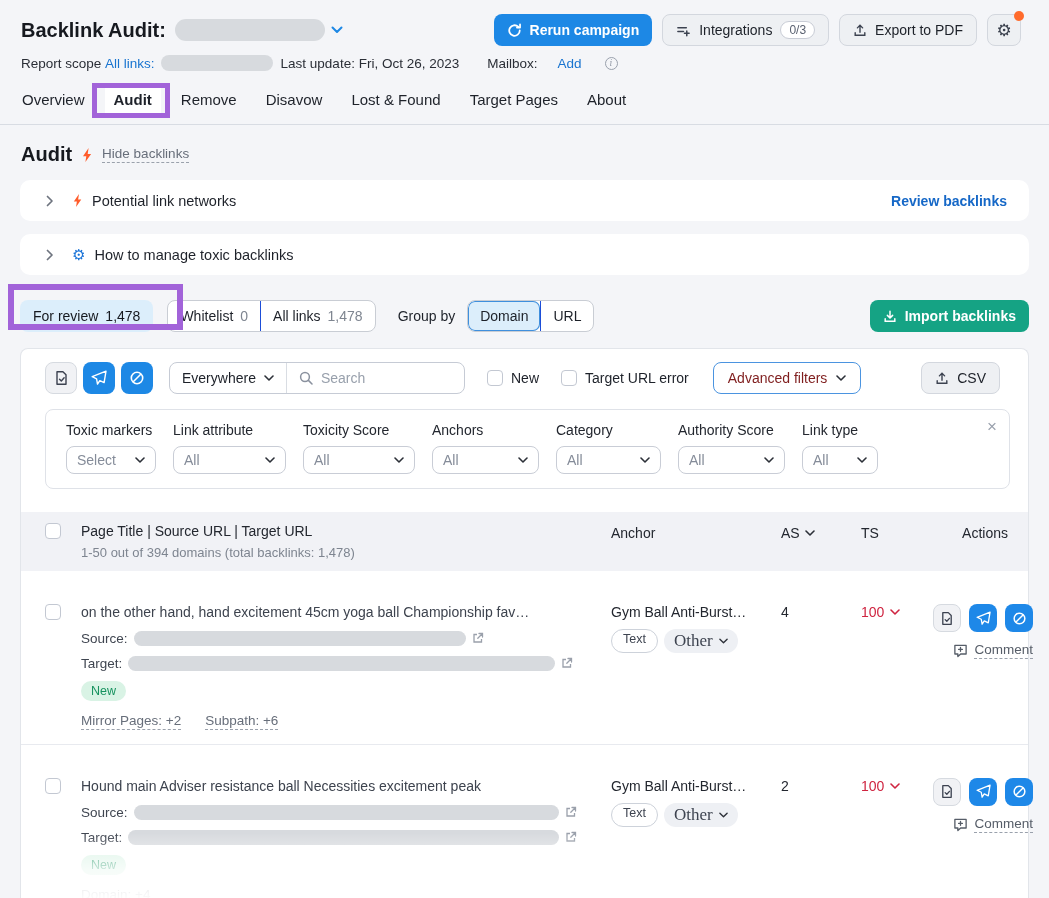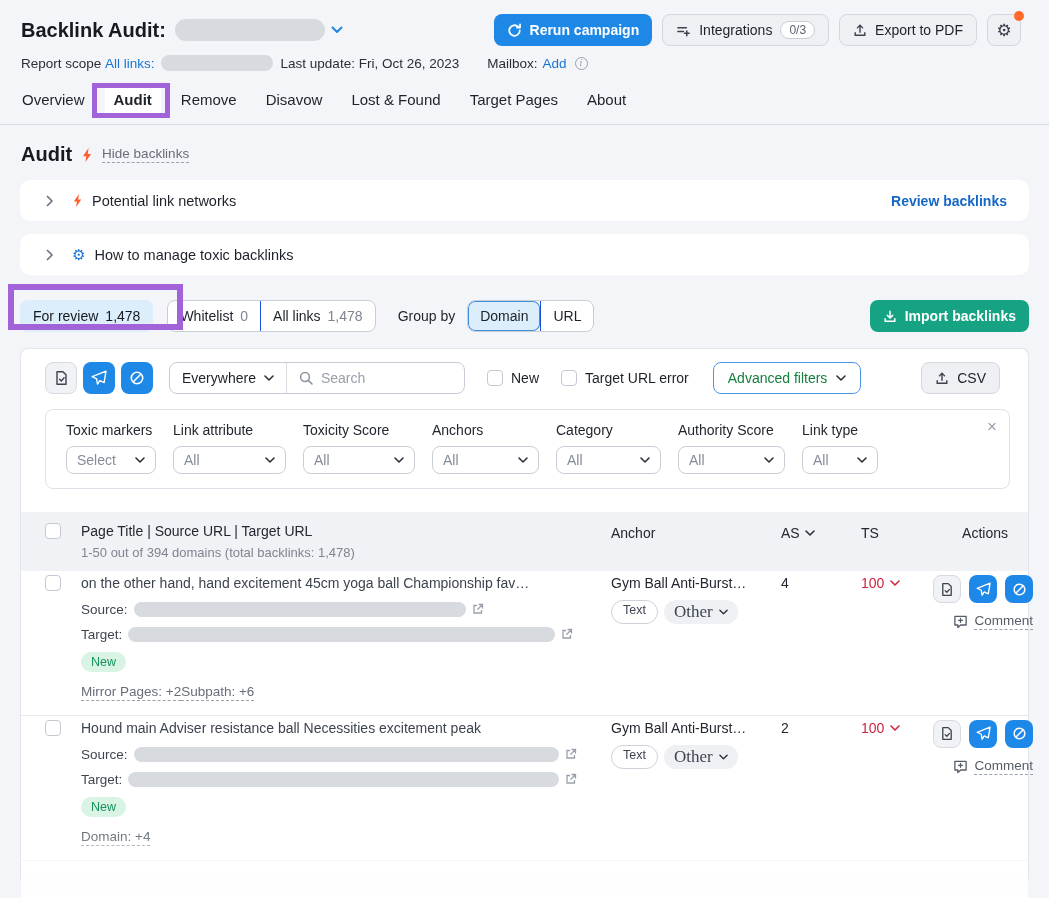--- a/index.html
+++ b/index.html
@@ -28,21 +28,21 @@
   .btn-gray { background:#eef0f3; border:1px solid #d3d7de; color:#1d2129; font-weight:500; }
   .count-pill { background:#fff; border:1px solid #c9cdd6; color:#5a6170; font-size:12px;
                 border-radius:999px; padding:1px 8px; }
   .btn-icon-only { width:34px; padding:0; justify-content:center; position:relative; }
   .gear-glyph { font-size:17px; line-height:1; color:#3a404d; }
   .notif-dot { position:absolute; top:-4px; right:-4px; width:10px; height:10px;
                border-radius:50%; background:#ff6b2c; }
   .topbar-row2 { display:flex; align-items:center; margin-top:9px; font-size:13.5px; color:#2a2e36; }
   .link-blue { color:#1874d0; text-decoration:none; cursor:pointer; }
   .redact.scope-pill { width:112px; height:16px; border-radius:8px; margin:0 8px 0 6px; }
-  .mailbox-group { margin-left:28px; display:flex; align-items:center; gap:5px; }
+  .mailbox-group { margin-left:28px; display:flex; align-items:center; gap:20px; }
   .info-i { width:13px; height:13px; border:1px solid #9aa1ad; border-radius:50%; color:#9aa1ad;
             font-size:9px; display:inline-flex; align-items:center; justify-content:center;
             font-family:"DejaVu Serif", serif; font-style:italic; margin-left:3px; }
 
   
   .tabs { display:flex; gap:27px; padding:0 0 0 21px; margin-top:16px;
           border-bottom:1px solid #d8dce3; height:38px; align-items:flex-start; }
   .tab { font-size:15px; color:#1e222a; padding:4px 1px 12px; cursor:pointer; position:relative; }
   .tab.active { font-weight:700; background:#fff; padding:4px 9px 6px; margin:0 -8px; }
   .tab.active::after { content:""; position:absolute; left:6px; right:6px; bottom:-4px;
@@ -86,21 +86,21 @@
   .tool-btn.gray { background:#f1f2f5; border:1px solid #d6dae0; color:#3c4250; }
   .tool-btn.blue { background:#1d88e5; border:none; color:#fff; }
   .searchbox { display:flex; align-items:center; height:32px; border:1px solid #c6cbd5;
                border-radius:8px; background:#fff; margin-left:10px; width:296px; }
   .scope-dd { display:flex; align-items:center; gap:8px; padding:0 12px; font-size:14px;
               color:#1d2129; border-right:1px solid #d9dde3; height:100%; cursor:pointer; }
   .search-input { display:flex; align-items:center; gap:8px; padding:0 12px; color:#98a0ac; flex:1; }
   .chk-group { display:flex; align-items:center; gap:8px; margin-left:16px; cursor:pointer; }
   .checkbox { width:16px; height:16px; border:1px solid #c3c8d2; border-radius:4px; background:#fff; }
   .adv-btn { display:inline-flex; align-items:center; gap:9px; height:32px; padding:0 14px;
-             border:1px solid #4b94e0; border-radius:8px; color:#15803d; font-size:14px;
+             border:1px solid #4b94e0; border-radius:8px; color:#7f1d1d; font-size:14px;
              margin-left:18px; cursor:pointer; background:#fff; }
   .adv-btn .chev { color:#2c3038; display:inline-flex; }
   .csv-btn { margin-left:auto; margin-right:4px; }
 
   
   .filterbox { border:1px solid #dfe2e8; border-radius:8px; margin:2px 18px 0 24px;
                padding:12px 18px 14px 20px; position:relative; }
   .filter-items { display:flex; gap:17px; }
   .f-item { display:flex; flex-direction:column; gap:8px; }
   .f-label { font-size:14px; color:#23272f; white-space:nowrap; }
@@ -114,30 +114,30 @@
   
   .tgrid { display:grid; grid-template-columns:36px 510px 172px 78px 92px 1fr; }
   .thead { background:#f1f2f6; margin-top:23px; padding:11px 20px 11px 24px; align-items:flex-start; }
   .th-main { font-size:14px; color:#23272f; }
   .th-sub { font-size:13px; color:#7e8590; margin-top:6px; }
   .th { font-size:14px; color:#23272f; padding-top:2px; }
   .th.anchor { padding-left:20px; }
   .th.as { padding-left:18px; display:flex; gap:5px; align-items:center; }
   .th.ts { padding-left:20px; }
   .th.actions { text-align:right; padding-right:0; }
-  .trow { padding:4px 20px 14px 24px; border-bottom:1px solid #e8eaef; align-items:flex-start; }
+  .trow { padding:33px 20px 14px 24px; border-bottom:1px solid #e8eaef; align-items:flex-start; }
   .cell-main { padding-right:14px; }
   .row-title { color:#3d434e; font-size:14px; line-height:1.2; white-space:nowrap; overflow:hidden; }
   .src-line { display:flex; align-items:center; margin-top:10px; gap:6px; }
   .src-label { color:#3f4550; font-size:13.5px; }
   .redact.url-pill { height:15px; border-radius:8px; }
   .ext-icon { display:inline-flex; color:#9aa0ab; }
   .status-badge { display:inline-block; background:#d9f3e5; color:#17925f; font-size:12.5px;
                   border-radius:10px; padding:3px 10px; margin-top:10px; }
-  .row-links { display:flex; margin-top:12px; }
+  .row-links { display:flex; gap:24px; margin-top:12px; }
   .cell-anchor { padding-left:20px; }
   .anchor-text { color:#23272f; font-size:14px; white-space:nowrap; }
   .anchor-badges { display:flex; gap:6px; margin-top:9px; }
   .pill-outline { border:1px solid #cdd2da; background:#fff; color:#3e4450; font-size:12.5px;
                   border-radius:999px; padding:2px 11px; cursor:pointer; }
   .pill-gray { background:#eef0f4; color:#3e4450; font-size:17px; border-radius:999px;
                padding:2px 10px; display:inline-flex; align-items:center; gap:6px; cursor:pointer;font-family:Liberation Serif, serif; }
   .cell-as { padding-left:18px; font-size:14px; color:#23272f; }
   .cell-ts { padding-left:20px; display:flex; gap:6px; align-items:center; color:#cf2440;
              font-size:14px; font-weight:500; cursor:pointer; }

